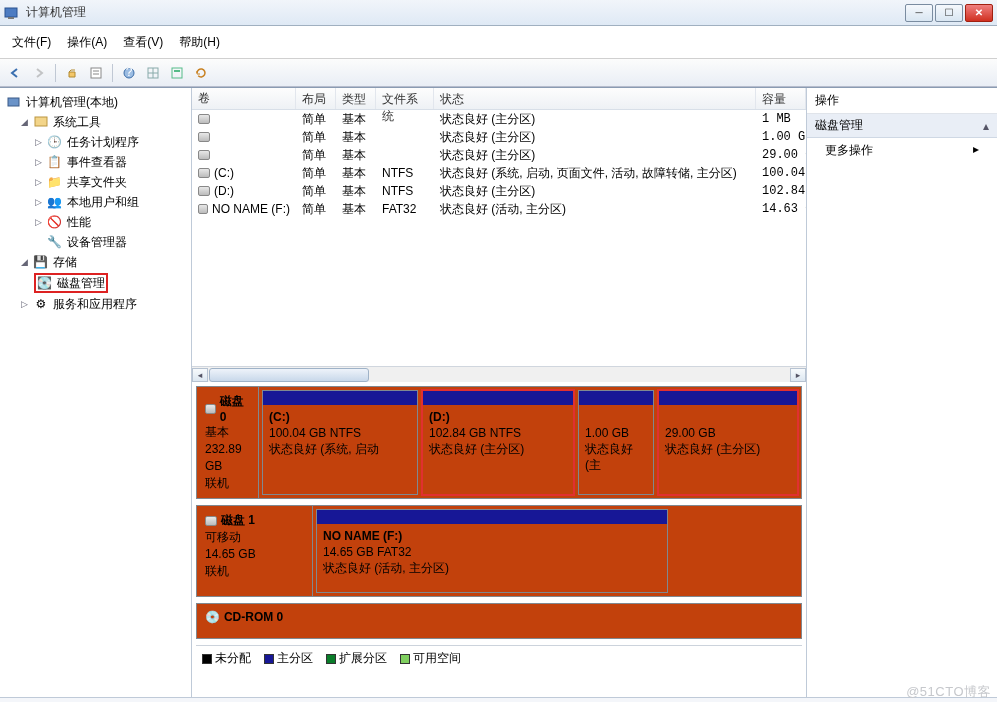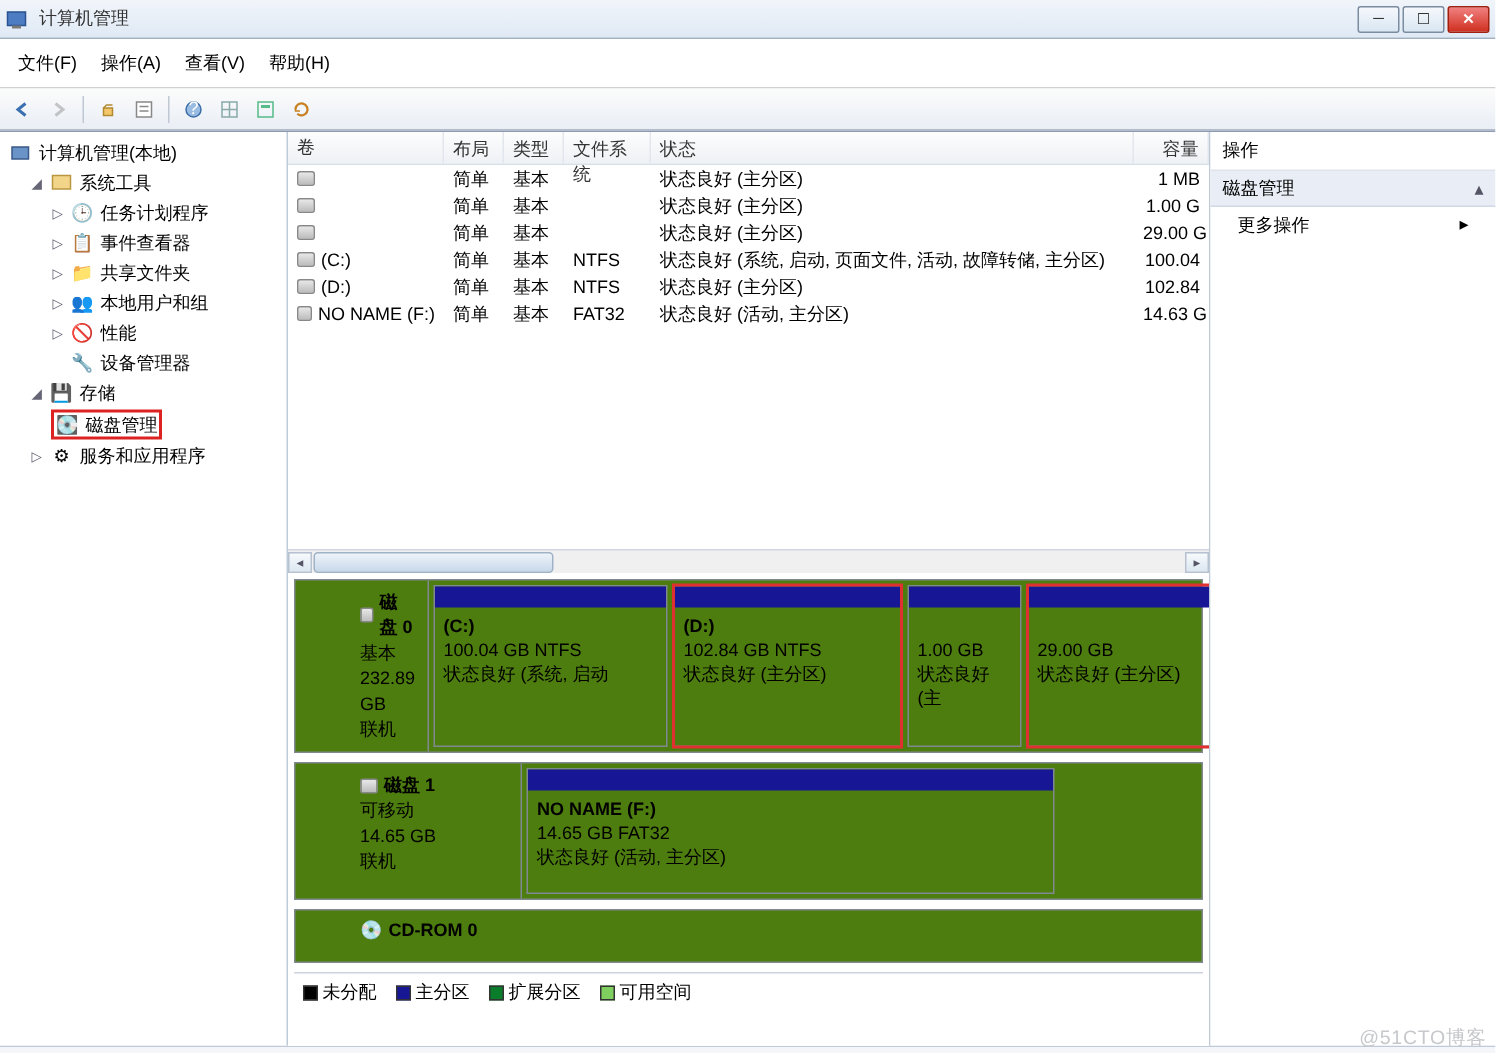--- a/index.html
+++ b/index.html
@@ -33,29 +33,29 @@
 .vol-header { display: flex; background: linear-gradient(#fdfdfd,#eef1f5); border-bottom: 1px solid #d8dfe8; height: 22px; }
 .vol-header .col { border-right: 1px solid #e2e6ed; padding: 3px 6px; color: #333; font-weight: normal; }
 .vol-rows { flex:1; overflow:auto; }
 .vol-row { display: flex; height: 18px; align-items: center; }
 .vol-row .col { padding: 1px 6px; overflow: hidden; white-space: nowrap; text-overflow: clip; }
 .col-vol { width: 104px; display:flex; align-items:center; gap:4px;}
 .col-layout { width: 40px; }
 .col-type { width: 40px; }
 .col-fs { width: 58px; }
 .col-status { flex: 1; }
-.col-cap { width: 50px; text-align:right;}
+.col-cap { width: 50px; text-align:left;font-family:Liberation Mono, monospace;}
 .disk-glyph { width:12px;height:10px;background:linear-gradient(#e8e8e8,#bcbcbc);border:1px solid #888;border-radius:2px;display:inline-block;}
 
 .hscroll { height: 16px; background: #f0f0f0; border-top: 1px solid #d0d6de; display:flex;align-items:center; }
 .hscroll .thumb { height:14px; background:linear-gradient(#eef3fa,#c8d8ea); border:1px solid #9fb2c7; border-radius:3px; }
 .hscroll .arrow { width:16px;height:14px;border:1px solid #b6c2d1;background:linear-gradient(#f7fafc,#dce7f1);display:flex;align-items:center;justify-content:center;color:#556;font-size:9px;}
 
 .disk-map { flex: 1; overflow: auto; padding: 4px; background:#fff; }
-.disk-block { border: 1px solid #808890; margin-bottom: 6px; display: flex; min-height: 92px; background:#4d7c0f;padding-left:35px;}
+.disk-block { border: 1px solid #808890; margin-bottom: 6px; display: flex; min-height: 92px; background:#c2410c;}
 .disk-info { width: 116px; padding: 6px 8px; border-right: 1px solid #808890; }
 .disk-info .hdr { display:flex; align-items:center; gap:4px; font-weight:bold; }
 .disk-info .line { line-height: 17px; }
 .partitions { flex:1; display:flex; padding:3px; gap:4px; }
 .part { border: 1px solid #808890; flex: 0 0 auto; display:flex; flex-direction:column; }
 .part .band { height: 14px; background: #171796; }
 .part .body { padding: 4px 6px; line-height: 16px; }
 .red-box { outline: 2px solid #e03030; outline-offset: -1px; }
 
 .legend { padding: 4px 6px; border-top:1px solid #ccd3dc; display:flex; gap:13px; align-items:center;}

